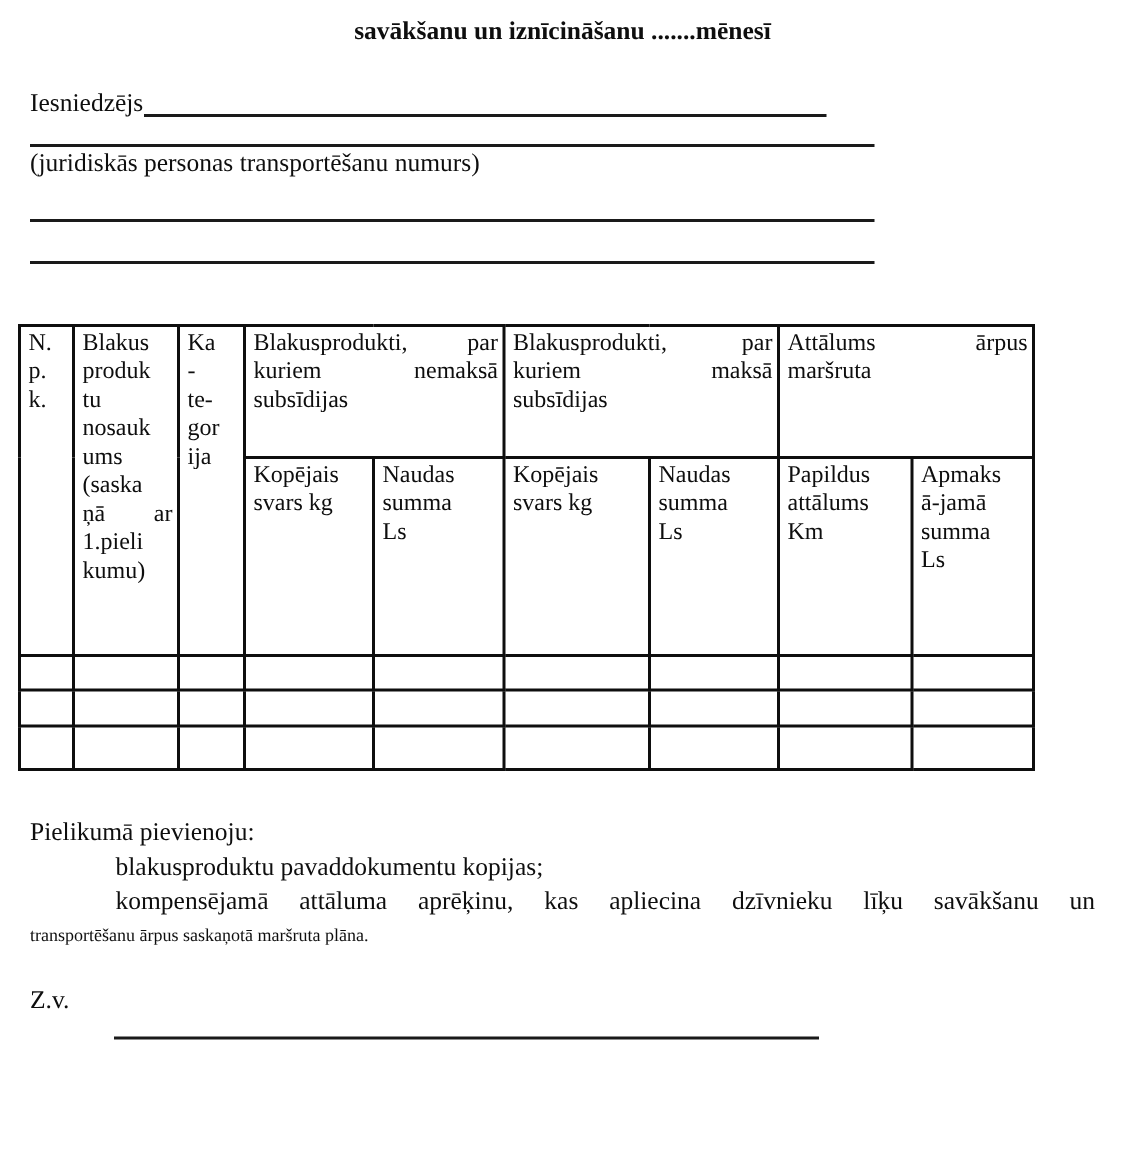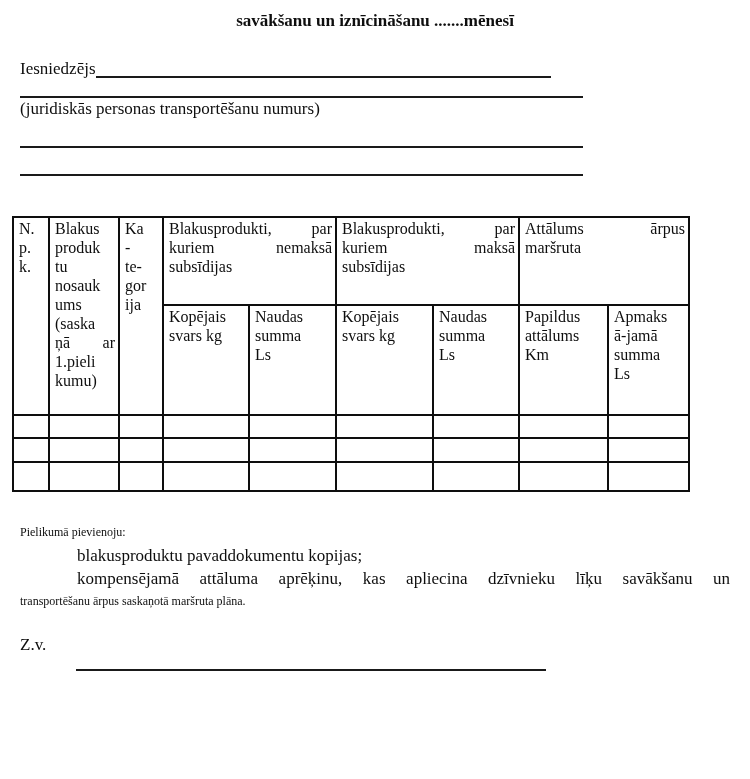--- a/index.html
+++ b/index.html
@@ -22,27 +22,27 @@
 
   
   table.subsidy { border-collapse: collapse; table-layout: fixed; width: 676px;
                   margin: 40px 0 0 -8px; }
   table.subsidy td { border: 2px solid #0e0e0e; vertical-align: top;
                      padding: 1px 3px 1px 5px; font-size: 16px; line-height: 19px;
                      overflow: hidden; }
   .pre { white-space: pre-line; }
   .jl  { white-space: pre-line; text-align: justify; text-align-last: justify; }
   tr.gh { height: 88px; }
-  tr.sh { height: 110px; padding-left: 16px; }
+  tr.sh { height: 132px; padding-left: 16px; }
   tr.b1 { height: 23px; }
   tr.b2 { height: 24px; }
   tr.b3 { height: 29px; }
 
   
-  .attach-intro { margin-top: 29px; font-size: 12px; line-height: 23px; }
+  .attach-intro { margin-top: 29px; font-size: 17px; line-height: 23px; }
   .attach-item1 { padding-left: 57px; font-size: 17px; line-height: 23px; }
   .attach-line1 { font-size: 17px; line-height: 23px; text-indent: 57px;
                   text-align: justify; text-align-last: justify; }
   .attach-line2 { font-size: 12px; line-height: 23px; }
 
   
   .zv { margin-top: 22px; font-size: 17px; line-height: 20px; }
   .sig-rule { margin-left: 56px; margin-top: 14px; width: 470px; height: 0;
               border-top: 2px solid #1a1a1a; }
   .sig-labels { display: flex; margin-left: 56px; font-size: 17px; line-height: 20px;

